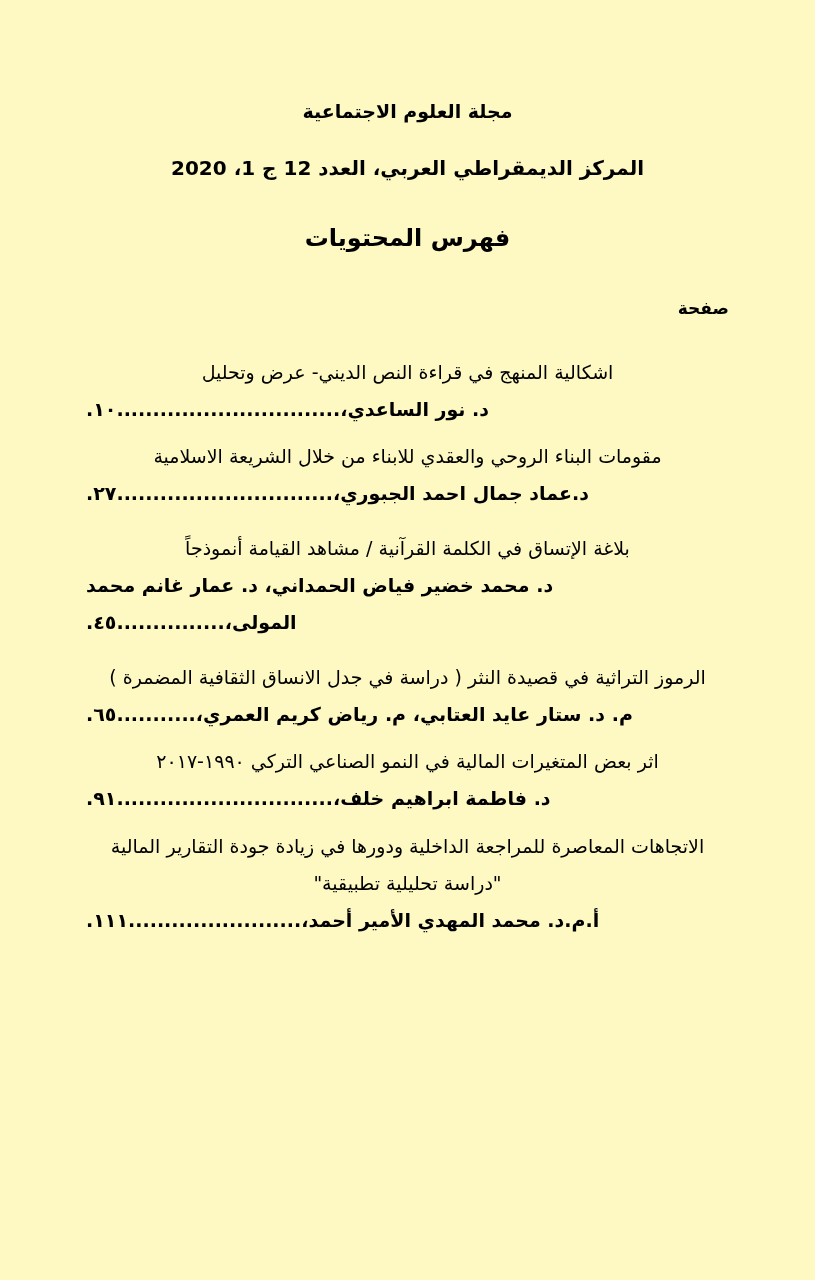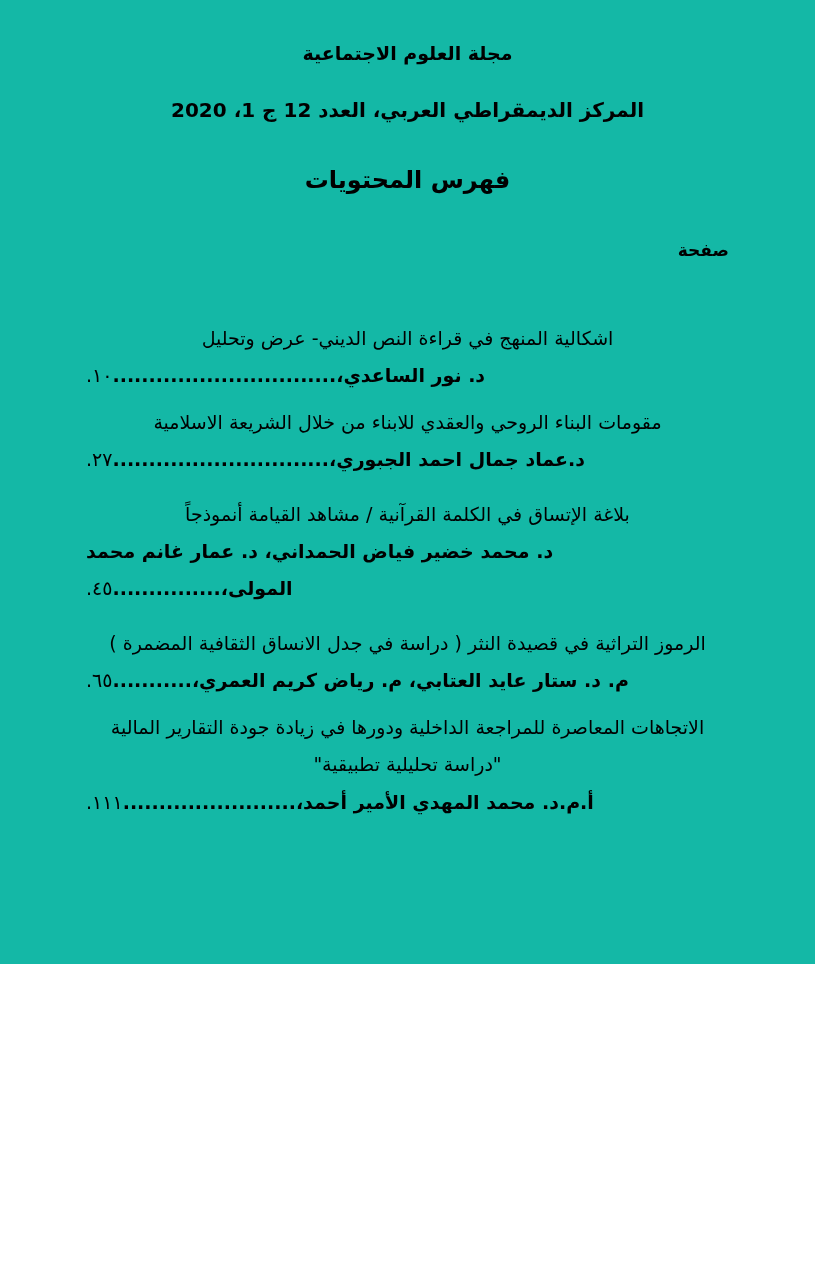--- a/index.html
+++ b/index.html
@@ -12,23 +12,23 @@
     height: 1280px;
     font-family: "DejaVu Sans", "Liberation Sans", sans-serif;
     color: #000000;
     direction: rtl;
     position: relative;
     overflow: hidden;
   }
   .page {
     box-sizing: border-box;
     width: 815px;
-    height: 964px;
-    padding: 42px 86px 40px 86px;
-    background: #14b8a6;
+    height: 1280px;
+    padding: 100px 86px 40px 86px;
+    background: #fef9c3;
   }
   .journal-title {
     text-align: center;
     font-weight: bold;
     font-size: 19px;
     letter-spacing: 0px;
     margin: 0 0 34px 0;
   }
   .issue-line {
     text-align: center;
@@ -39,21 +39,21 @@
   .contents-heading {
     text-align: center;
     font-weight: bold;
     font-size: 24px;
     margin: 0 0 46px 0;
   }
   .page-label {
     text-align: right;
     font-weight: bold;
     font-size: 17px;
-    margin: 0 0 60px 0;
+    margin: 0 0 36px 0;
   }
   .entry {
     margin-bottom: 4px;
   }
   .entry-title {
     font-size: 19px;
     line-height: 1.95;
     text-align: center;
     margin: 0;
     font-weight: normal;
@@ -68,21 +68,21 @@
     white-space: nowrap;
     overflow: hidden;
   }
   .entry-author-row .author {
     font-weight: bold;
   }
   .entry-author-row .leader {
     letter-spacing: 1px;
   }
   .entry-author-row .pageno {
-    font-weight: normal;
+    font-weight: bold;
   }
   .wrap-row {
     white-space: normal;
   }
   .spacer-sm { height: 8px; }
 </style>
 </head>
 <body>
 
 <div class="page">
@@ -120,20 +120,26 @@
 
   <div class="spacer-sm"></div>
 
   <div class="entry">
     <div class="entry-title">الرموز التراثية في قصيدة النثر ( دراسة في جدل الانساق الثقافية المضمرة )</div>
     <div class="entry-author-row">
       <span class="author">م. د. ستار عايد العتابي، م. رياض كريم العمري،</span><span class="leader">...........</span><span class="pageno">٦٥.</span>
     </div>
   </div>
 
+  <div class="entry">
+    <div class="entry-title">اثر بعض المتغيرات المالية في النمو الصناعي التركي ١٩٩٠-٢٠١٧</div>
+    <div class="entry-author-row">
+      <span class="author">د. فاطمة ابراهيم خلف،</span><span class="leader">..............................</span><span class="pageno">٩١.</span>
+    </div>
+  </div>
 
   <div class="entry">
     <div class="entry-title">الاتجاهات المعاصرة للمراجعة الداخلية ودورها في زيادة جودة التقارير المالية "دراسة تحليلية تطبيقية"</div>
     <div class="entry-author-row">
       <span class="author">أ.م.د. محمد المهدي الأمير أحمد،</span><span class="leader">........................</span><span class="pageno">١١١.</span>
     </div>
   </div>
 
 </div>
 

